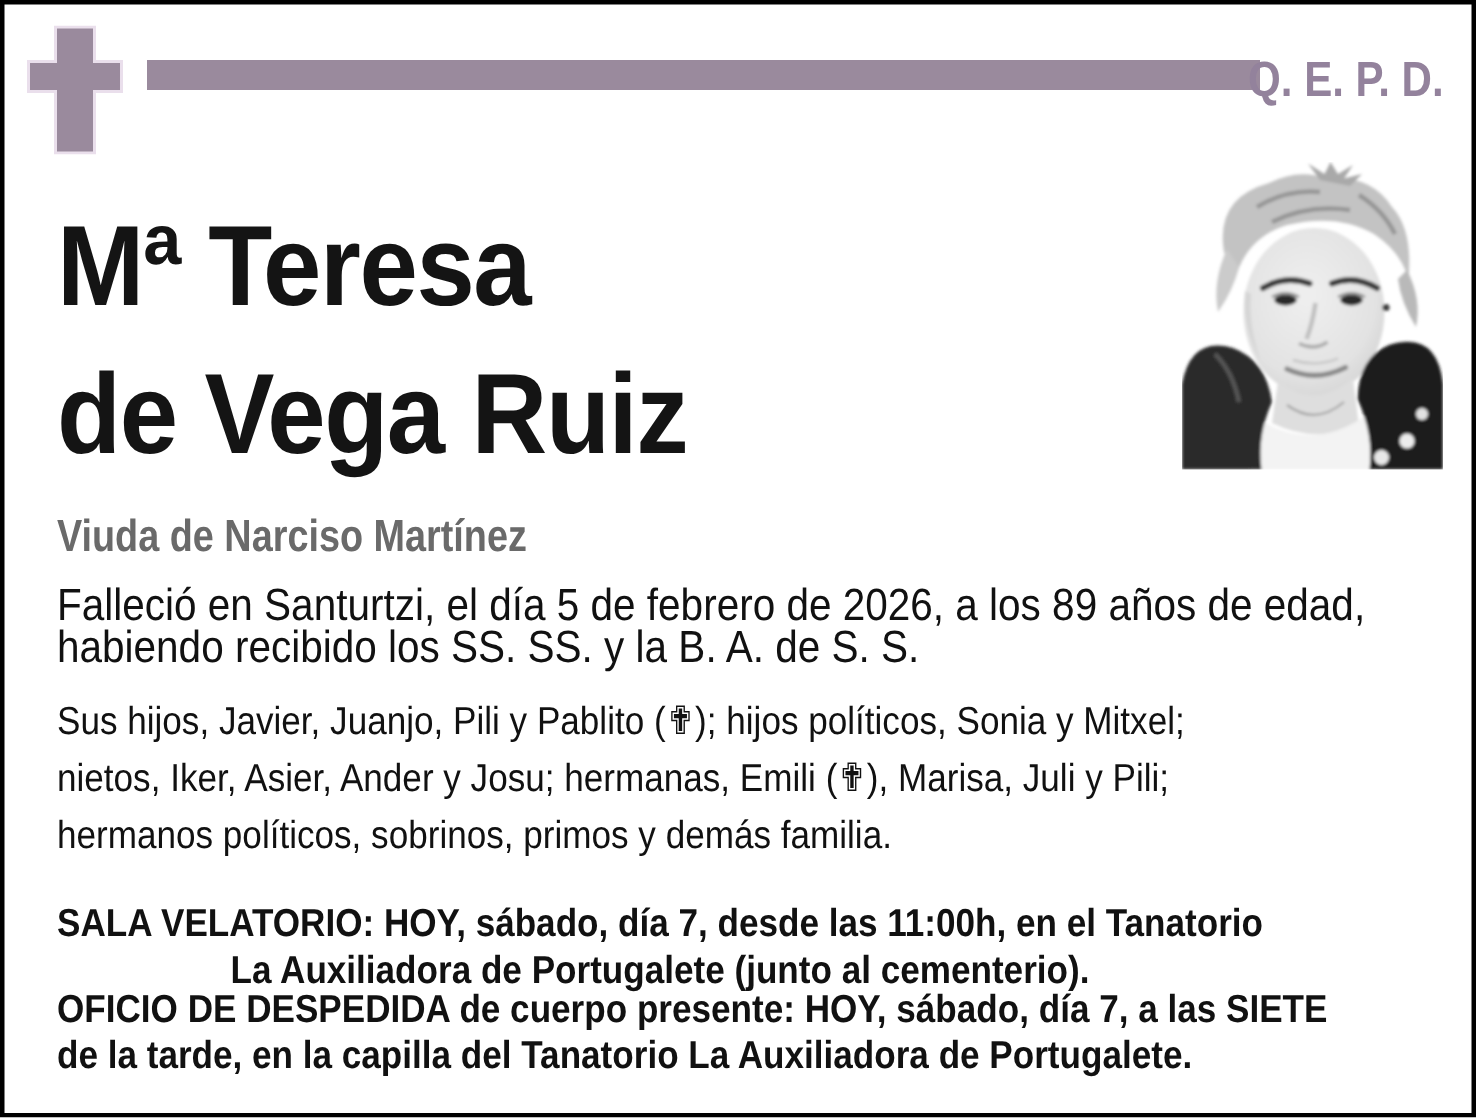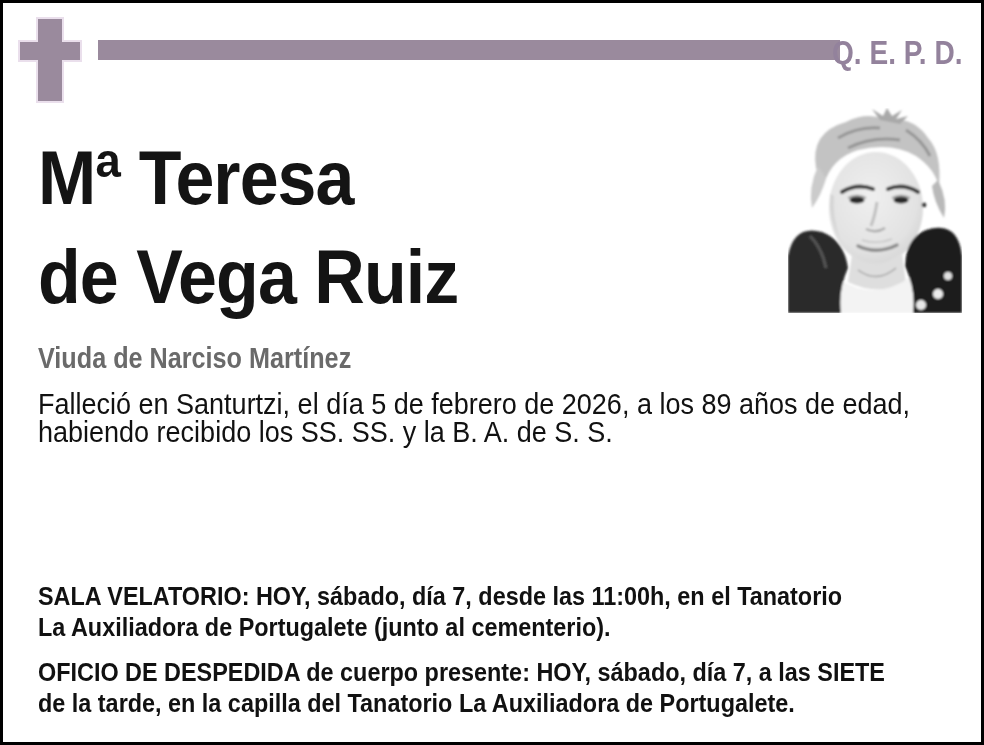--- a/index.html
+++ b/index.html
@@ -38,21 +38,21 @@
     transform:scaleX(.84);transform-origin:left top;
     white-space:nowrap;
   }
   .para{position:absolute;left:35px;}
   .para .line{
     white-space:nowrap;
     transform:scaleX(.9);transform-origin:left top;
   }
   .p1{top:387px;font-size:30px;line-height:28px;}
   .p2{top:458px;font-size:26px;line-height:38px;}
-  .p3{top:578px;font-size:26px;line-height:31px;font-weight:bold;}
+  .p3{top:597px;font-size:26px;line-height:31px;font-weight:bold;text-align:center;}
   .p4{top:654px;font-size:26px;line-height:31px;font-weight:bold;}
 </style>
 </head>
 <body>
 
 <div class="sheet">
 
   <div class="cross">
     <svg width="64" height="86" viewBox="0 0 64 86" aria-hidden="true">
       <path d="M19 1 H45 V24 H63 V44 H45 V85 H19 V44 H1 V24 H19 Z" fill="#9a8a9d" stroke="#eadfec" stroke-width="2"></path>
@@ -121,20 +121,25 @@
     <div>de Vega Ruiz</div>
   </div>
 
   <div class="subtitle">Viuda de Narciso Martínez</div>
 
   <div class="para p1">
     <div class="line">Falleció en Santurtzi, el día 5 de febrero de 2026, a los 89 años de edad,</div>
     <div class="line">habiendo recibido los SS. SS. y la B. A. de S. S.</div>
   </div>
 
+  <div class="para p2">
+    <div class="line">Sus hijos, Javier, Juanjo, Pili y Pablito (✟); hijos políticos, Sonia y Mitxel;</div>
+    <div class="line">nietos, Iker, Asier, Ander y Josu; hermanas, Emili (✟), Marisa, Juli y Pili;</div>
+    <div class="line">hermanos políticos, sobrinos, primos y demás familia.</div>
+  </div>
 
   <div class="para p3">
     <div class="line">SALA VELATORIO: HOY, sábado, día 7, desde las 11:00h, en el Tanatorio</div>
     <div class="line">La Auxiliadora de Portugalete (junto al cementerio).</div>
   </div>
 
   <div class="para p4">
     <div class="line">OFICIO DE DESPEDIDA de cuerpo presente: HOY, sábado, día 7, a las SIETE</div>
     <div class="line">de la tarde, en la capilla del Tanatorio La Auxiliadora de Portugalete.</div>
   </div>

